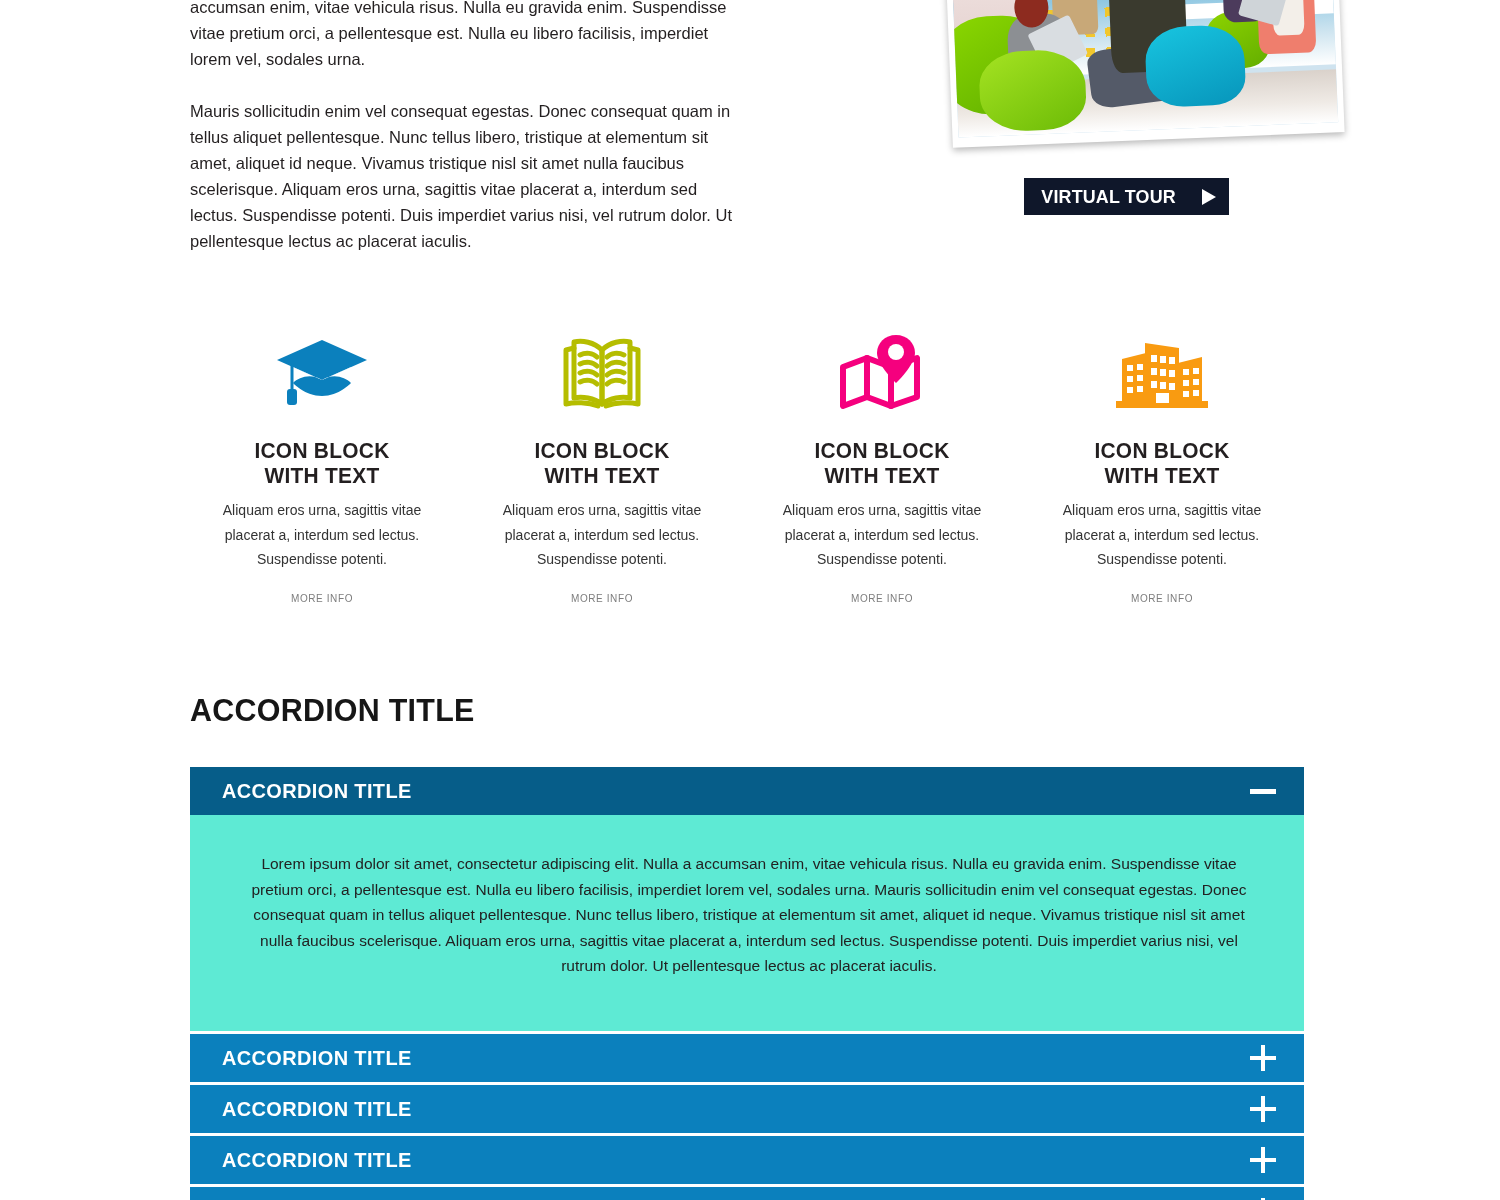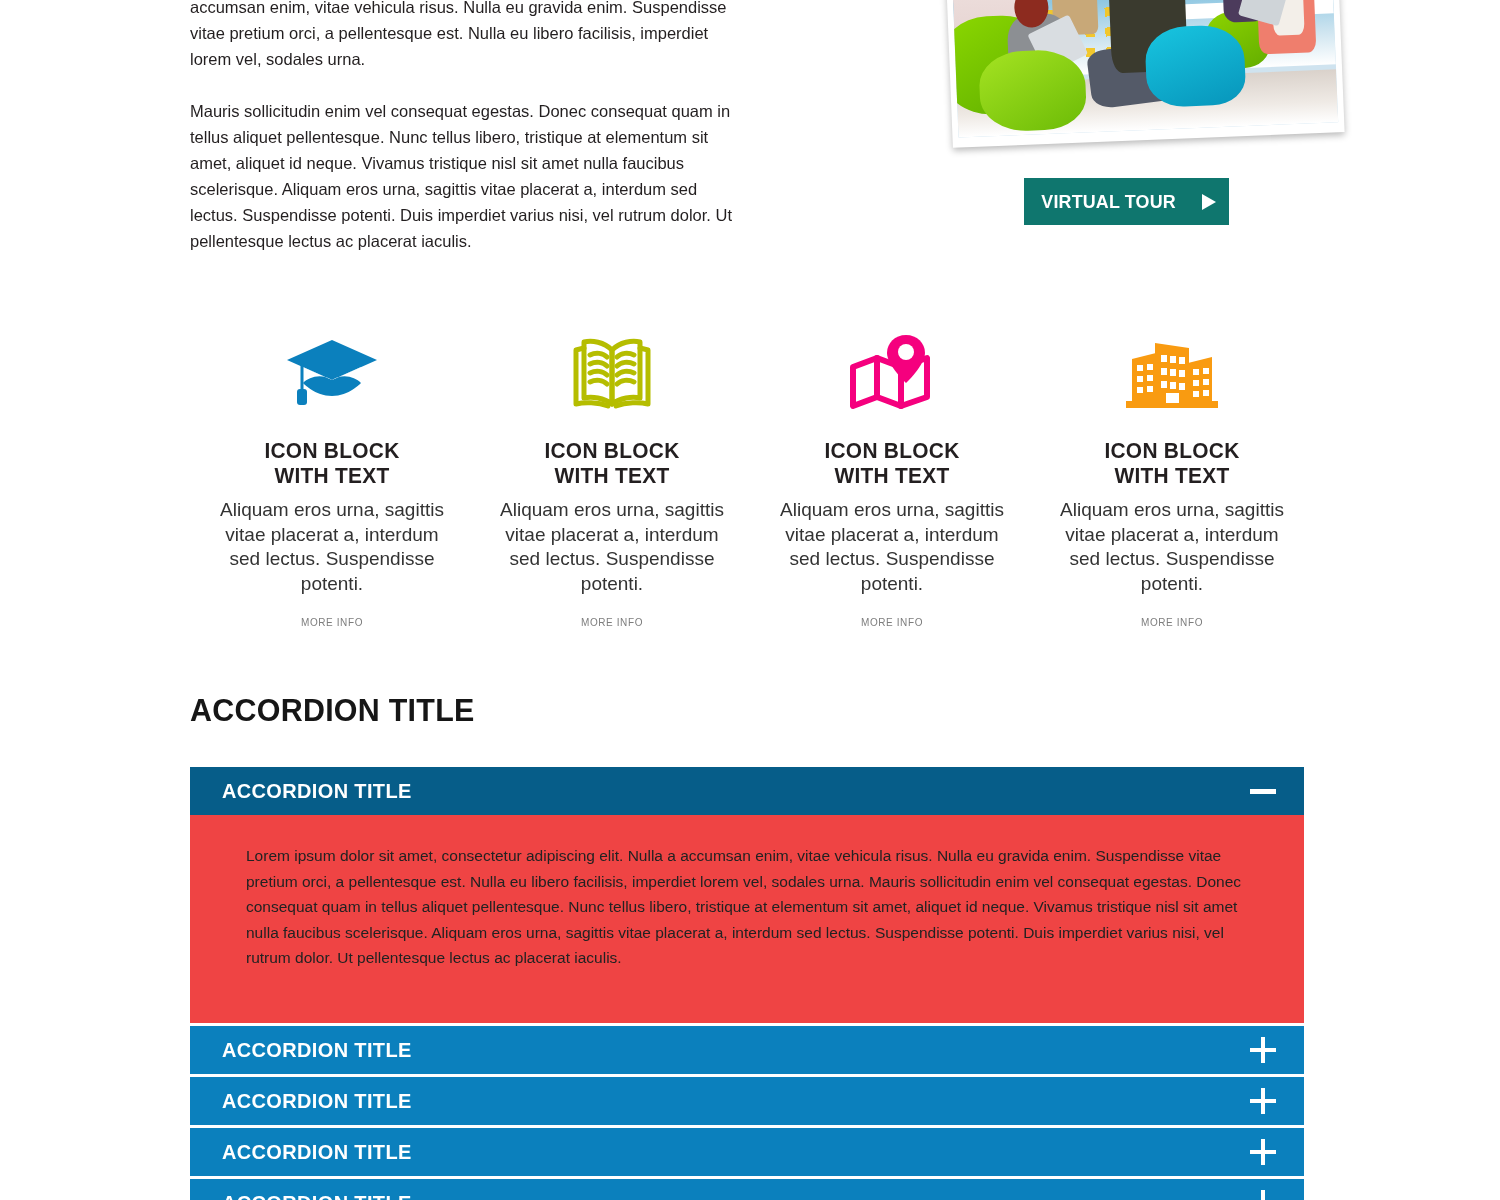--- a/index.html
+++ b/index.html
@@ -118,22 +118,22 @@
   .fig-right-shirt { left: 84%; top: 34%; width: 8%; height: 26%; background: #f3efe9; border-radius: 20%; }
   .fig-right-tablet { left: 76%; top: 36%; width: 11%; height: 17%; background: #cfd4d8; transform: rotate(18deg); border-radius: 3px; }
   .fig-dark-cushion { left: 71%; top: 34%; width: 11%; height: 19%; background: #4c3b5c; border-radius: 30%; }
 
   
   .virtual-tour-btn {
     position: absolute;
     left: 1024px;
     top: 178px;
     width: 205px;
-    height: 47px;
-    background: #0f766e;
+    height: 37px;
+    background: #0f172a;
     border: none;
     color: #ffffff;
     display: flex;
     align-items: center;
     justify-content: center;
     gap: 22px;
     cursor: pointer;
     padding: 0;
   }
   .virtual-tour-btn .vt-label {
@@ -147,21 +147,21 @@
   .play-triangle {
     width: 0; height: 0;
     border-left: 14px solid #ffffff;
     border-top: 8.5px solid transparent;
     border-bottom: 8.5px solid transparent;
   }
 
   
   .icon-blocks {
     position: absolute;
-    left: 192px;
+    left: 182px;
     top: 330px;
     width: 1120px;
     display: flex;
   }
   .icon-block {
     width: 25%;
     text-align: center;
     padding: 0 18px;
   }
   .icon-art {
@@ -176,21 +176,21 @@
     font-family: "Liberation Sans Narrow", "Liberation Sans", sans-serif;
     font-weight: bold;
     font-size: 22px;
     line-height: 25px;
     letter-spacing: 0.3px;
     color: #231f20;
     transform: scaleX(0.95);
   }
   .icon-block p {
     margin: 0 0 16px 0;
-    font-size: 19px;
+    font-size: 14px;
     line-height: 24.5px;
     color: #333333;
   }
   .more-info {
     display: inline-block;
     font-size: 10px;
     letter-spacing: 0.6px;
     color: #7d7d7d;
     text-decoration: none;
   }
@@ -240,22 +240,23 @@
     height: 26px;
     flex: none;
   }
   .acc-toggle .bar-h {
     position: absolute; left: 0; top: 11px; width: 26px; height: 4.5px; background: #ffffff;
   }
   .acc-toggle .bar-v {
     position: absolute; left: 10.8px; top: 0; width: 4.5px; height: 26px; background: #ffffff;
   }
   .acc-body {
-    background: #ef4444;
-    padding: 28px 52px 52px 56px;
+    background: #5eead4;
+    padding: 36px 52px 52px 56px;
+    text-align: center;
   }
   .acc-body p {
     margin: 0;
     font-size: 15.5px;
     line-height: 25.5px;
     color: #222222;
   }
 </style>
 </head>
 <body>

